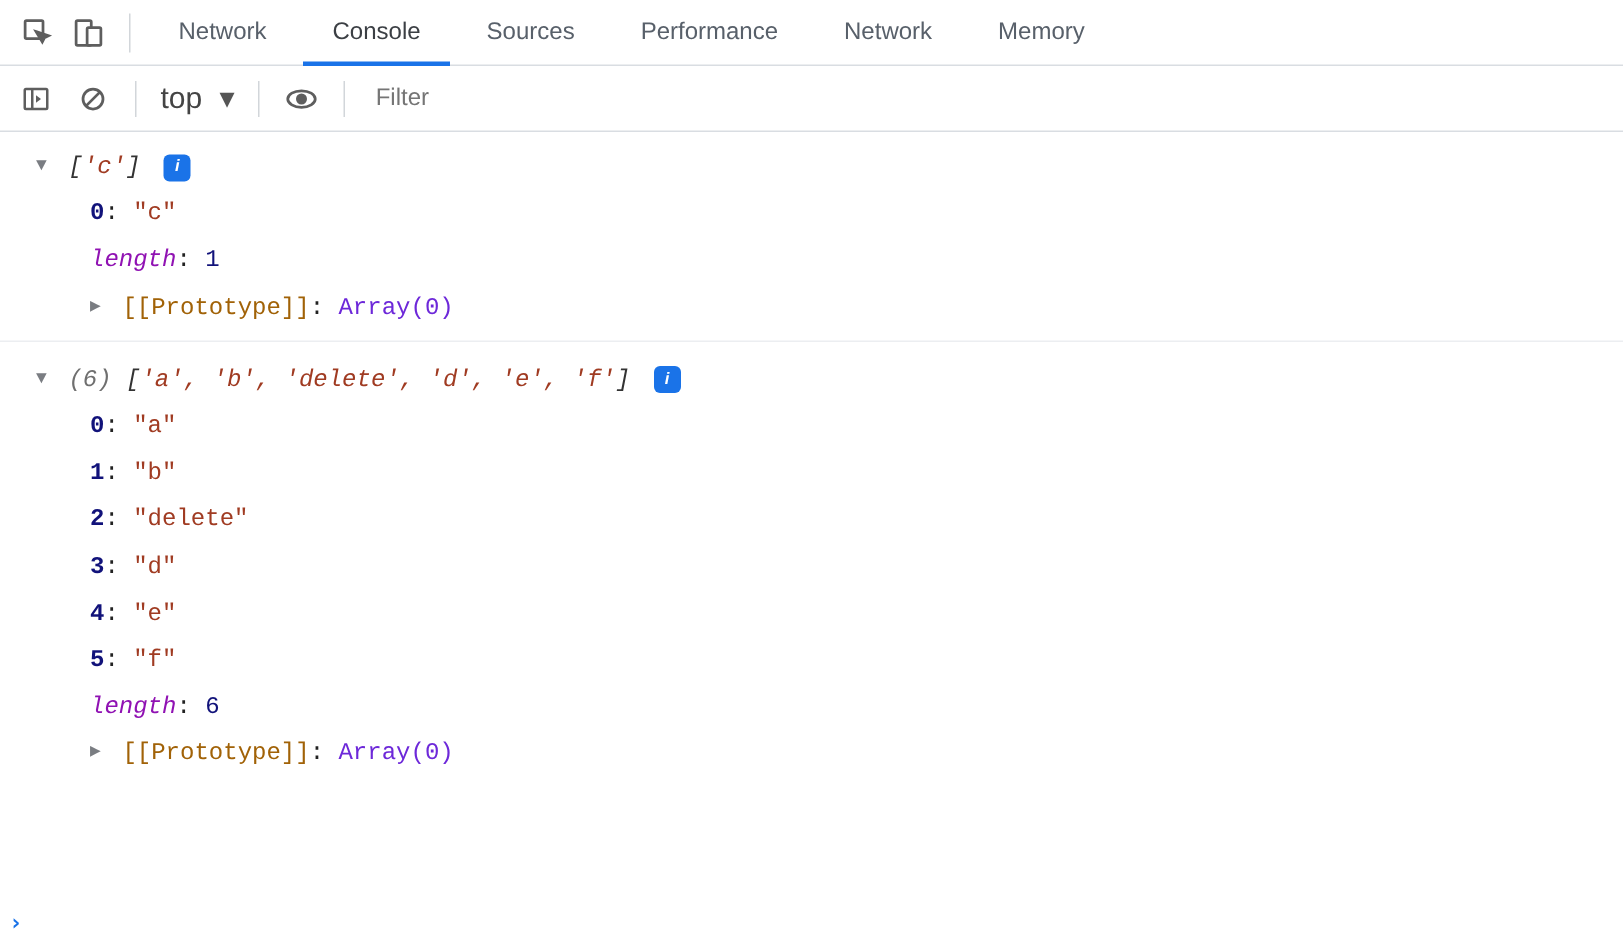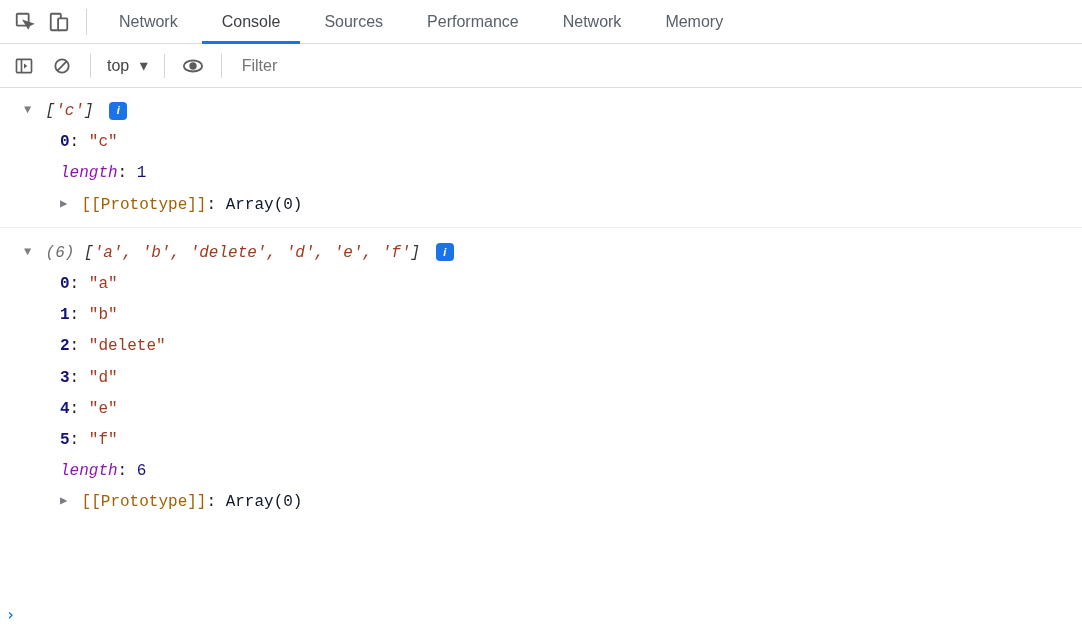--- a/index.html
+++ b/index.html
@@ -10,41 +10,41 @@
     .tabbar { display: flex; align-items: center; height: 44px; border-bottom: 1px solid #d9dde2; padding: 0 10px; gap: 4px; color: #58606a; }
     .tabbar .icon-btn { display: inline-flex; align-items: center; justify-content: center; width: 30px; height: 30px; border-radius: 4px; cursor: pointer; }
     .tabbar .vdiv { width: 1px; height: 26px; background: #d2d6da; margin: 0 8px; }
     .tab { padding: 0 20px; height: 44px; display: flex; align-items: center; font-size: 16px; color: #58606a; cursor: pointer; }
     .tab.active { color: #3b3f44; border-bottom: 3px solid #1a73e8; padding-top: 3px; }
 
     
     .toolbar { display: flex; align-items: center; height: 44px; border-bottom: 1px solid #d9dde2; padding: 0 10px; gap: 10px; color: #5e5e5e; }
     .toolbar .icon-btn { display: inline-flex; align-items: center; justify-content: center; width: 28px; height: 28px; cursor: pointer; color: #5e5e5e; }
     .toolbar .vdiv { width: 1px; height: 24px; background: #d2d6da; margin: 0 4px; }
-    .ctx { font-size: 16px; color: #444; margin: 0 2px; }
+    .ctx { font-size: 20px; color: #444; margin: 0 2px; }
     .tri { display: inline-block; margin-left: 6px; color: #555; }
     .filter { flex: 1; }
     .filter input { width: 100%; height: 30px; border: none; outline: none; font-size: 16px; color: #6d28d9; padding: 0 6px; }
 
     
     .console { font-family: Consolas, Menlo, "Liberation Mono", monospace; font-size: 16px; line-height: 1.95; padding: 8px 0 6px 16px; }
     .arrow { display: inline-block; width: 12px; color: #7a7d82; font-size: 12px; vertical-align: middle; }
     .summary { padding-left: 8px; }
     .summary .italic { font-style: italic; color: #6f6f6f; }
     .summary .bracket { color: #333; }
     .summary .str { color: #a03b22; }
     .info-badge { display: inline-flex; align-items: center; justify-content: center; width: 18px; height: 18px; border-radius: 4px; background: #1a73e8; color: #fff; font: 700 11px/1 Arial, sans-serif; font-style: italic; vertical-align: 1px; margin-left: 6px; }
     .props { padding-left: 44px; }
     .idx { color: #11127a; font-weight: 700; }
     .colon { color: #222; }
     .str-val { color: #a03b22; }
     .ident { color: #9012b3; font-style: italic; }
     .num { color: #11127a; }
     .proto { color: #a16207; }
-    .proto-val { color: #0f172a; }
+    .proto-val { color: #6d28d9; }
     .sep { border: none; border-top: 1px solid #eceef1; margin: 6px 0 10px -28px; }
     .prompt { position: absolute; left: 6px; bottom: 4px; color: #1a73e8; font: 700 15px Consolas, monospace; }
 
     svg { display: block; }
   </style>
 </head>
 <body>
 <div class="app">
 
   <div class="tabbar">

